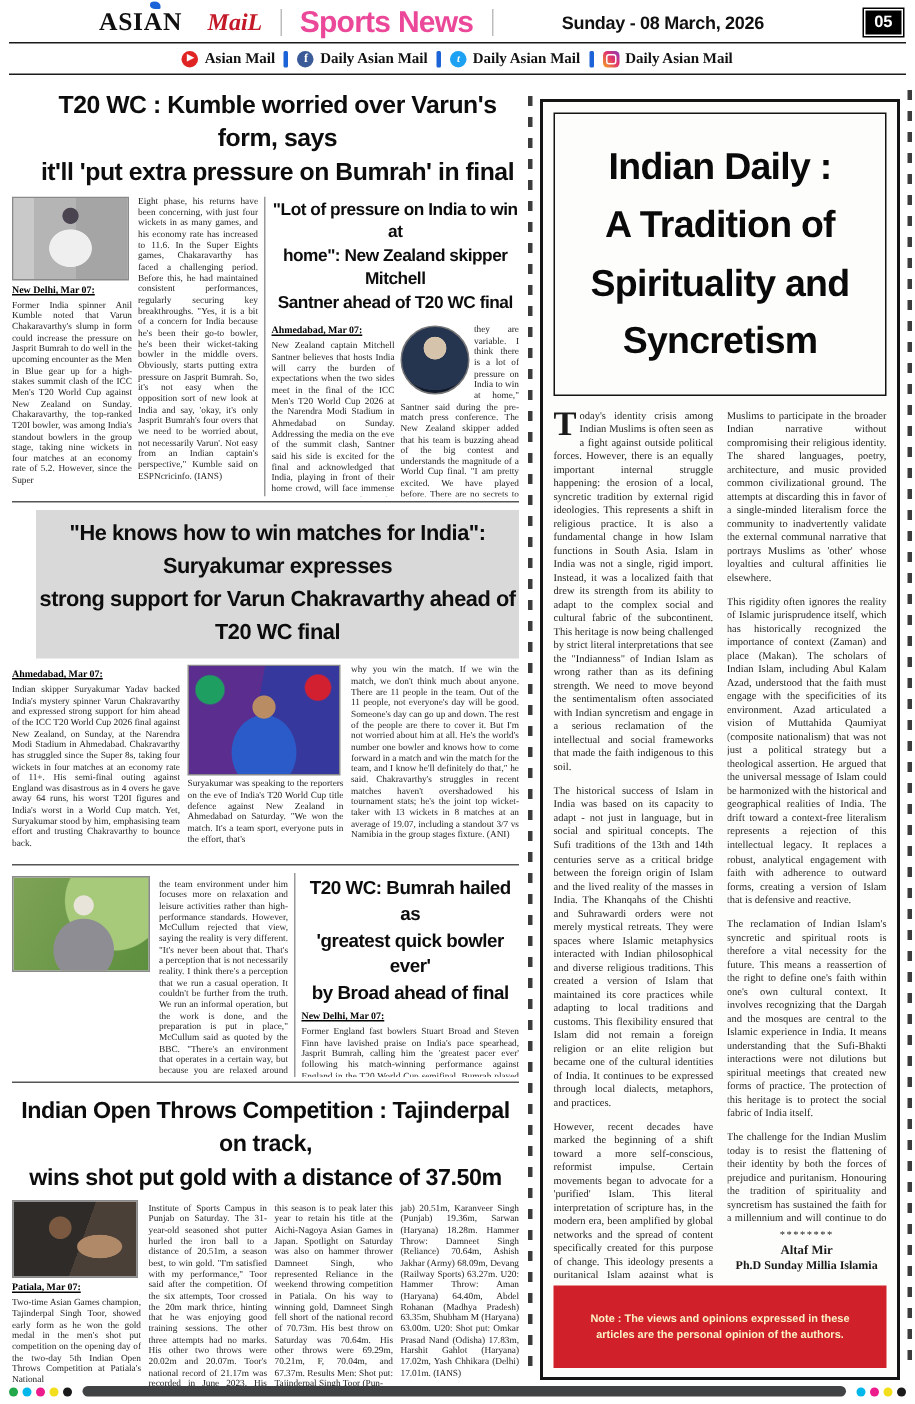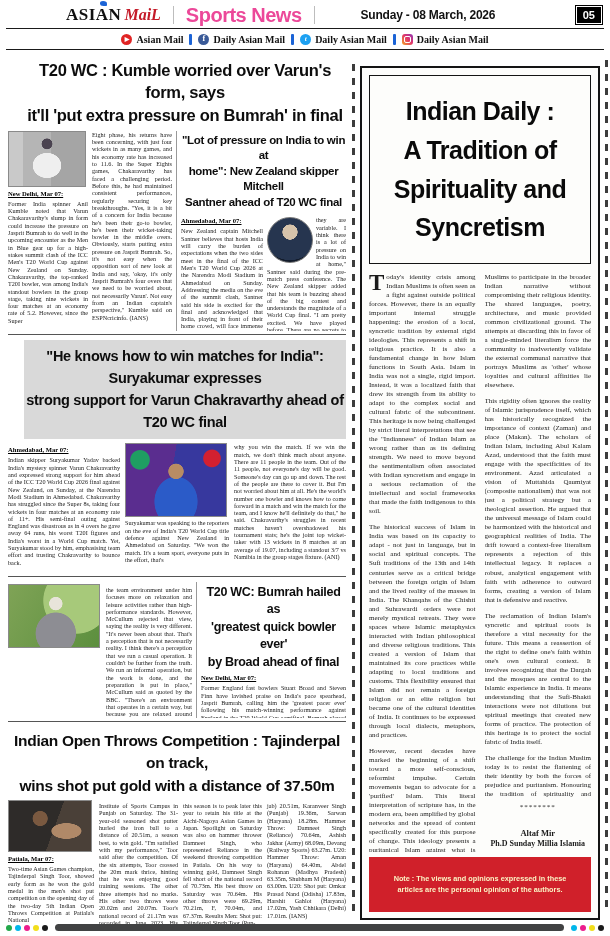--- a/index.html
+++ b/index.html
@@ -2,21 +2,21 @@
 <html><head>
 <meta charset="utf-8">
 <style>
   * { margin:0; padding:0; box-sizing:border-box; }
   html,body { background:#e9e9e9; }
   .page { width:610px; height:936px; background:#ffffff; margin:0 auto; position:relative;
           font-family:"Liberation Serif", serif; color:#1a1a1a; overflow:hidden; }
 
   
   .masthead { display:flex; align-items:center; height:26px; padding:4px 8px 0 66px; }
-  .logo { display:flex; align-items:baseline; gap:3px; position:relative; }
+  .logo { display:flex; align-items:baseline; gap:17px; position:relative; }
   .logo-bird { position:absolute; top:-4px; left:34px; width:7px; height:5px; background:#1b63d6;
                border-radius:60% 80% 20% 70%; }
   .logo-black { font-family:"Liberation Serif", serif; font-weight:bold; font-size:17px; letter-spacing:0.5px; color:#101010; }
   .logo-red { font-family:"Liberation Serif", serif; font-weight:bold; font-style:italic; font-size:16px; color:#c41a28; }
   .mast-sep { width:1px; height:18px; background:#bdbdbd; margin:0 12px; }
   .section-title { font-family:"Liberation Sans", sans-serif; font-weight:bold; font-size:20px;
                    color:#ec4899; letter-spacing:-0.5px; }
   .issue-date { font-family:"Liberation Sans", sans-serif; font-weight:bold; font-size:12px;
                 color:#111; margin-left:34px; letter-spacing:-0.2px; }
   .page-number { margin-left:auto; background:#000; color:#fff; font-family:"Liberation Sans", sans-serif;
@@ -119,21 +119,21 @@
                       line-height:1.55; letter-spacing:-0.5px; white-space:pre-line; color:#0a0a0a; }
   .opinion-body { flex:1; display:flex; gap:9px; margin-top:9px; overflow:hidden;
                   font-size:7px; line-height:1.29; text-align:justify; color:#1b1b1b; }
   .op-col { flex:1; min-width:0; display:flex; flex-direction:column; }
   .op-col-text { flex:1; overflow:hidden; }
   .op-p { margin-bottom:7px; }
   .dropcap::first-letter { font-size:23px; font-weight:bold; float:left; line-height:0.78;
                            padding:1px 2px 0 0; }
   .sig { text-align:center; padding:3px 0 2px; }
   .stars { font-size:7px; letter-spacing:1px; }
-  .author { font-weight:bold; font-size:8.5px; margin-top:16px; }
+  .author { font-weight:bold; font-size:8.5px; margin-top:0; }
   .author-title { font-weight:bold; font-size:8px; }
   .note-box { background:#d0202a; color:#fbf3c4; text-align:center; font-family:"Liberation Sans", sans-serif;
               font-weight:bold; font-size:7.3px; line-height:1.6; padding:16px 14px; margin-top:5px; }
 
   
   .print-strip { position:absolute; bottom:3px; left:0; right:0; height:11px;
                  display:flex; align-items:center; gap:3px; padding:0 6px; }
   .dot { width:6px; height:6px; border-radius:50%; flex:0 0 auto; }
   .c { background:#00b7eb; } .m { background:#ec1c8d; } .y { background:#f2de1b; } .k { background:#1a1a1a; }
   .g { background:#22a84a; }

